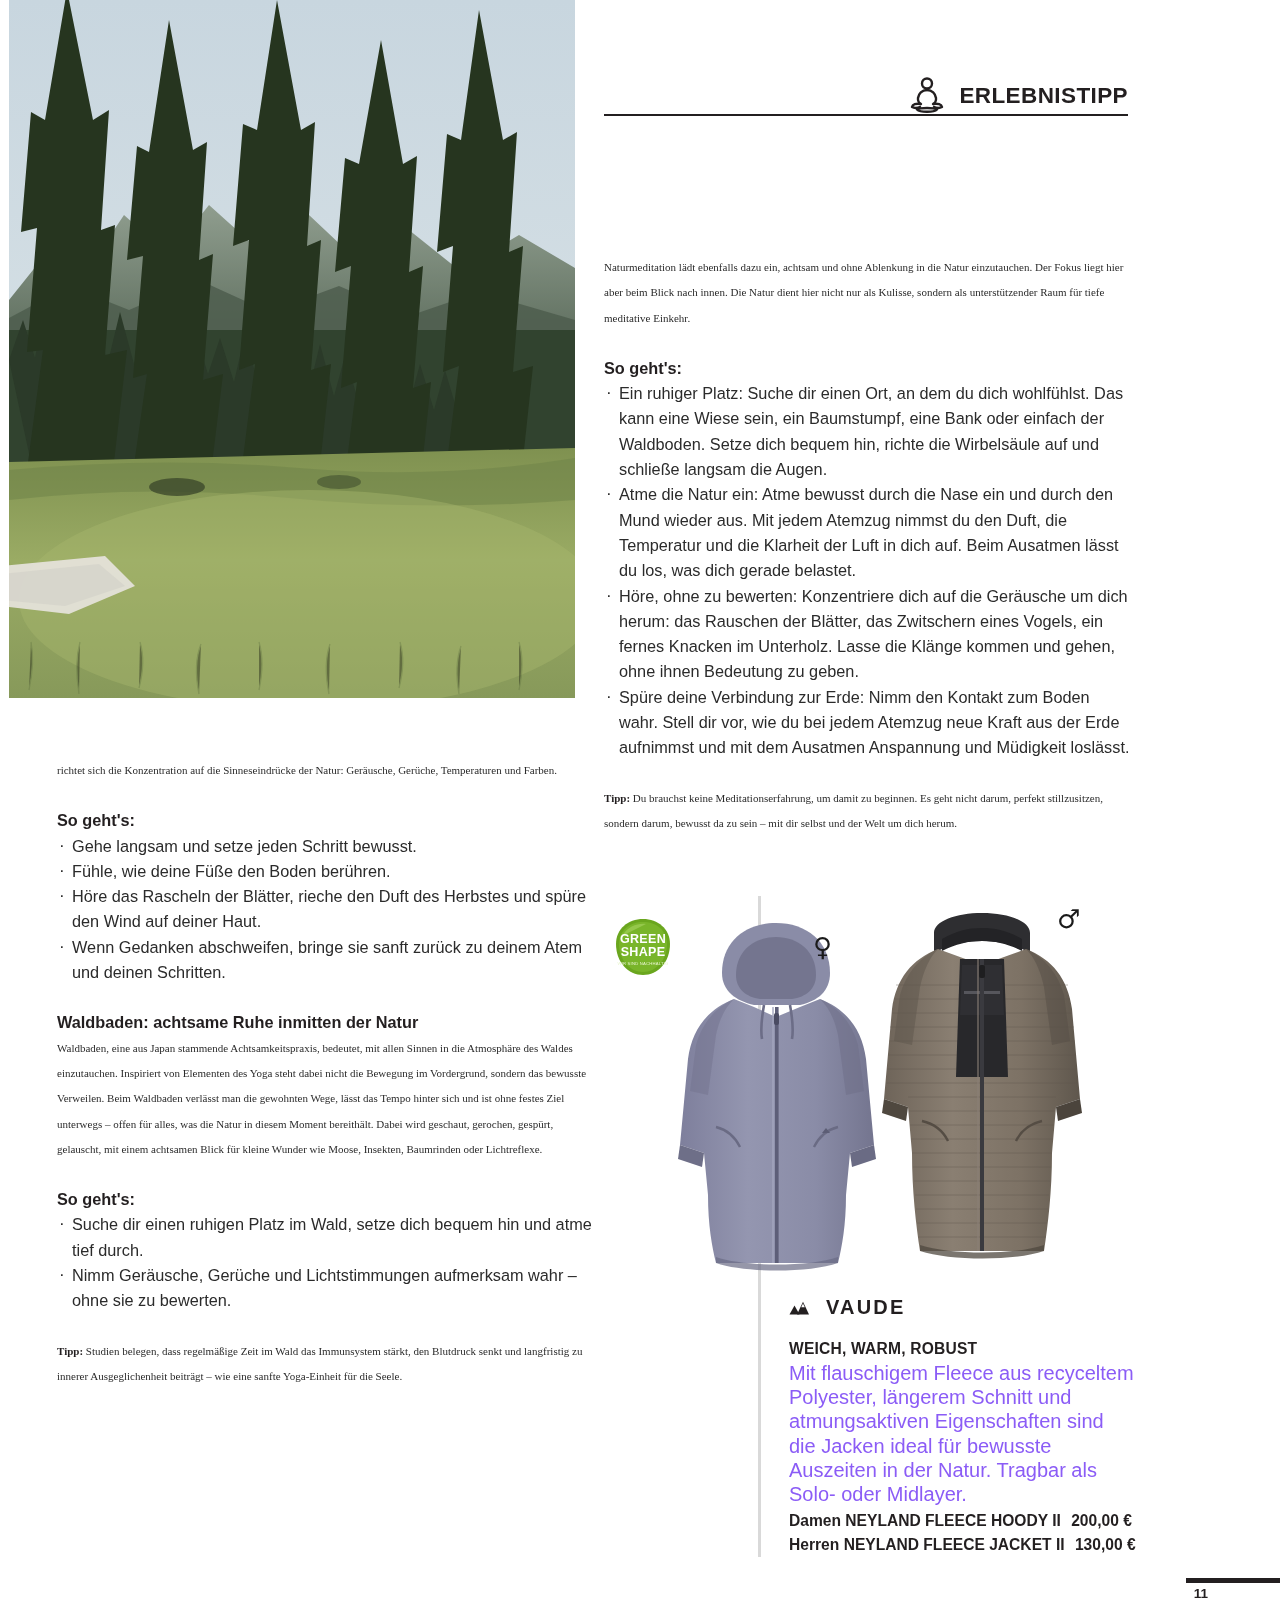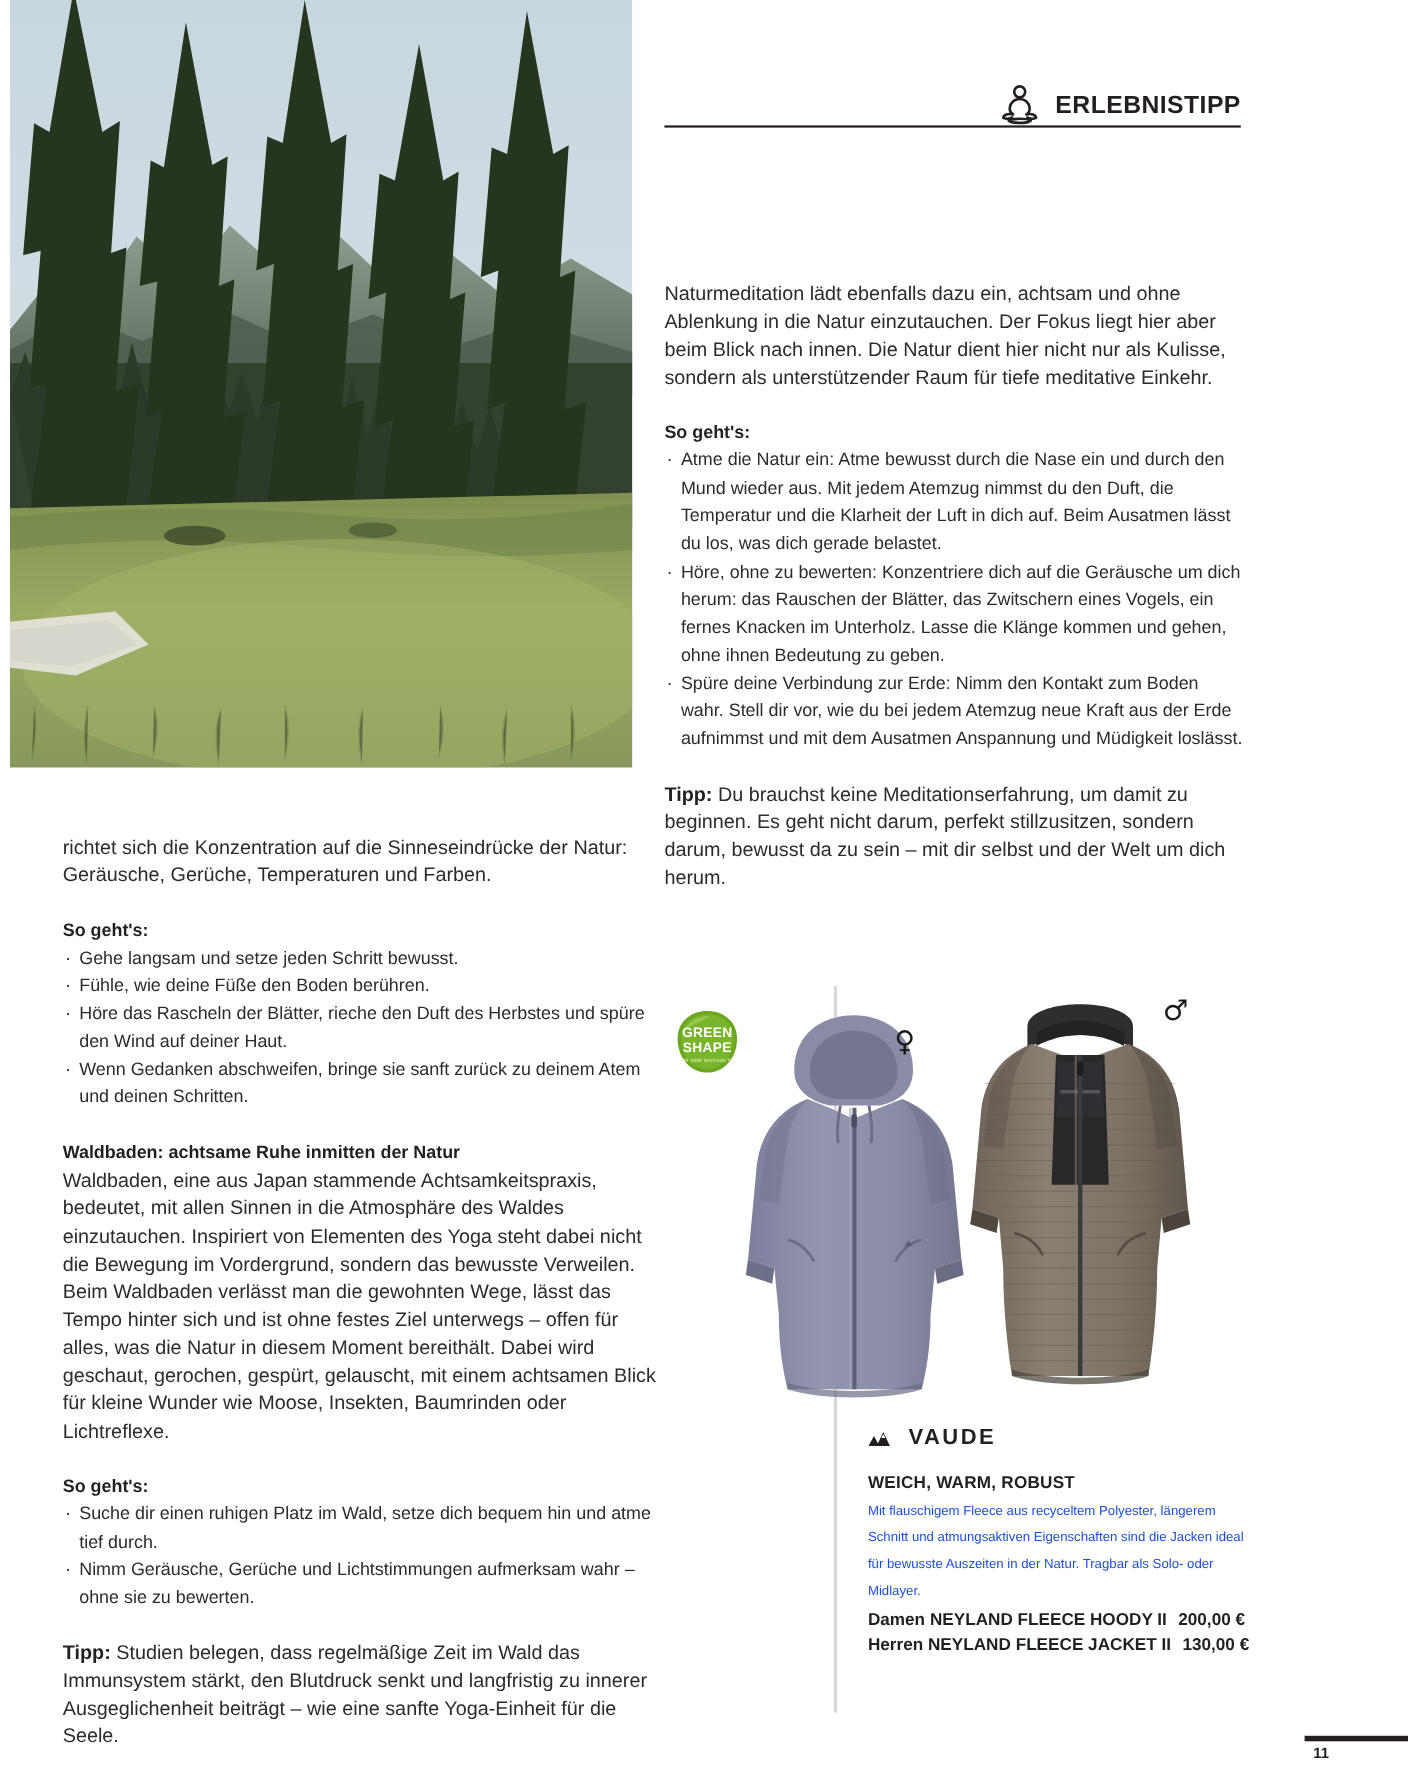--- a/index.html
+++ b/index.html
@@ -68,24 +68,24 @@
     left: 57px; top: 758px;
     width: 540px;
   }
   .col-right {
     position: absolute;
     left: 604px; top: 255px;
     width: 528px;
   }
 
   .body-text {
-    font-size: 18px;
+    font-size: 11px;
     line-height: 25.3px;
     color: #2b2b2b;
-    font-family: Liberation Sans, sans-serif;
+    font-family: Liberation Serif, serif;
   }
   .sub-head {
     font-size: 16.3px;
     line-height: 25.3px;
     font-weight: 700;
     color: #231f20;
   }
   p.para { margin: 0; }
   .gap { height: 25px; }
 
@@ -140,23 +140,23 @@
     color: #231f20;
   }
   .prod-head {
     font-size: 15.6px;
     font-weight: 700;
     letter-spacing: 0.2px;
     color: #231f20;
     margin-bottom: 3px;
   }
   .prod-desc {
-    font-size: 12px;
+    font-size: 20px;
     line-height: 24.2px;
-    color: #1d4ed8;
+    color: #8b5cf6;
   }
   .price-line {
     font-size: 15.6px;
     line-height: 23.5px;
     font-weight: 700;
     color: #231f20;
     white-space: nowrap;
   }
   .price-line .gender { font-weight: 700; }
   .price-line .pname { font-weight: 700; }
@@ -323,20 +323,21 @@
 </div>
 
 <div class="col-right">
 
   <p class="body-text para">Naturmeditation lädt ebenfalls dazu ein, achtsam und ohne Ablenkung in die Natur einzutauchen. Der Fokus liegt hier aber beim Blick nach innen. Die Natur dient hier nicht nur als Kulisse, sondern als unterstützender Raum für tiefe meditative Einkehr.</p>
 
   <div class="gap"></div>
 
   <div class="sub-head">So geht's:</div>
   <ul class="bullets">
+    <li>Ein ruhiger Platz: Suche dir einen Ort, an dem du dich wohlfühlst. Das kann eine Wiese sein, ein Baumstumpf, eine Bank oder einfach der Waldboden. Setze dich bequem hin, richte die Wirbelsäule auf und schließe langsam die Augen.</li>
     <li>Atme die Natur ein: Atme bewusst durch die Nase ein und durch den Mund wieder aus. Mit jedem Atemzug nimmst du den Duft, die Temperatur und die Klarheit der Luft in dich auf. Beim Ausatmen lässt du los, was dich gerade belastet.</li>
     <li>Höre, ohne zu bewerten: Konzentriere dich auf die Geräusche um dich herum: das Rauschen der Blätter, das Zwitschern eines Vogels, ein fernes Knacken im Unterholz. Lasse die Klänge kommen und gehen, ohne ihnen Bedeutung zu geben.</li>
     <li>Spüre deine Verbindung zur Erde: Nimm den Kontakt zum Boden wahr. Stell dir vor, wie du bei jedem Atemzug neue Kraft aus der Erde aufnimmst und mit dem Ausatmen Anspannung und Müdigkeit loslässt.</li>
   </ul>
 
   <div class="gap"></div>
 
   <p class="body-text para tipp">
     <b>Tipp:</b>
     <span>Du brauchst keine Meditationserfahrung, um damit zu beginnen. Es geht nicht darum, perfekt stillzusitzen, sondern darum, bewusst da zu sein – mit dir selbst und der Welt um dich herum.</span>

